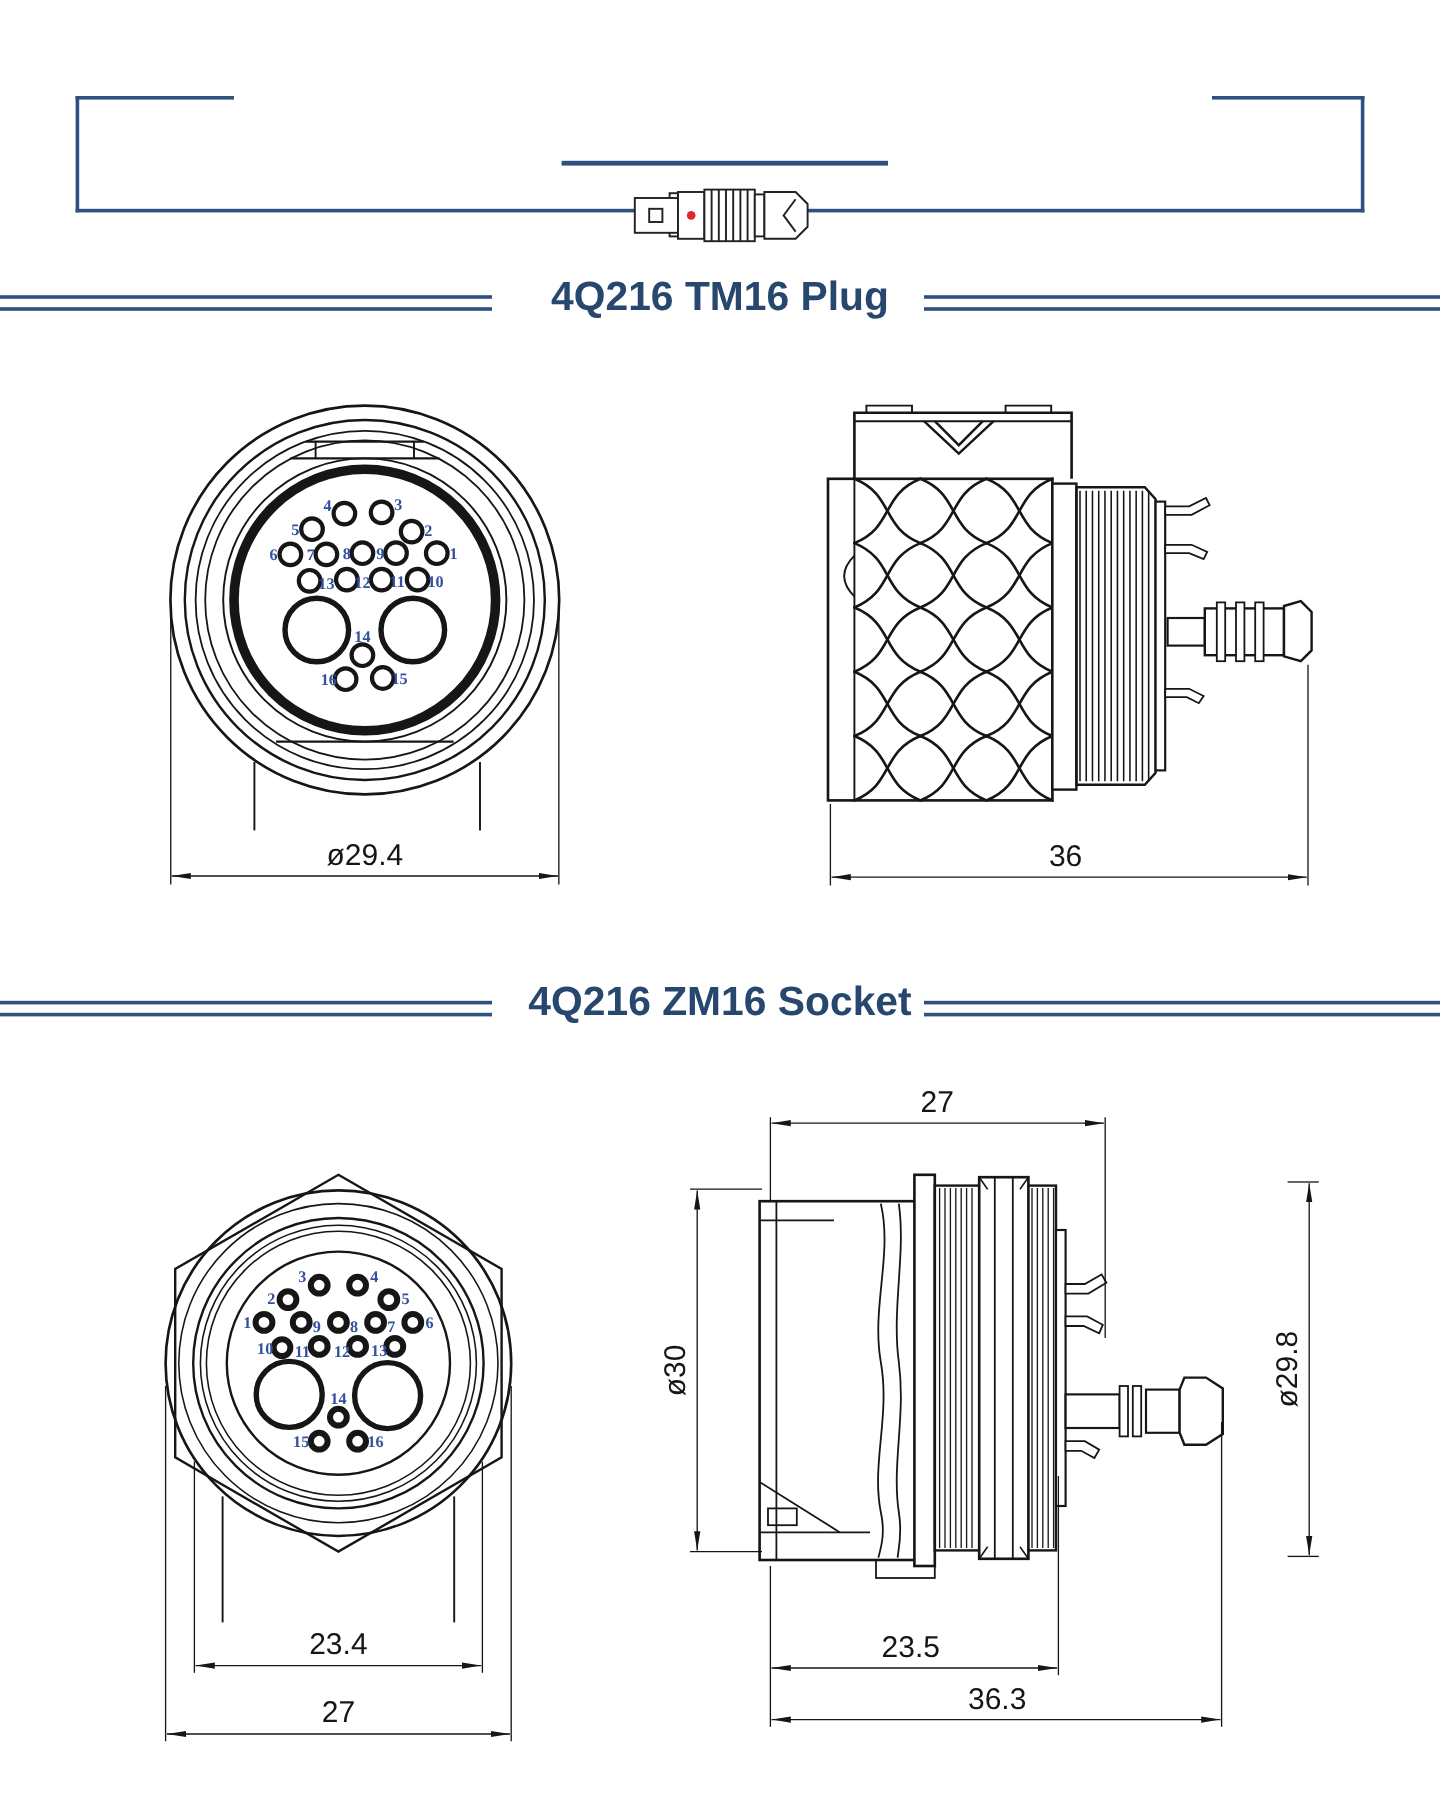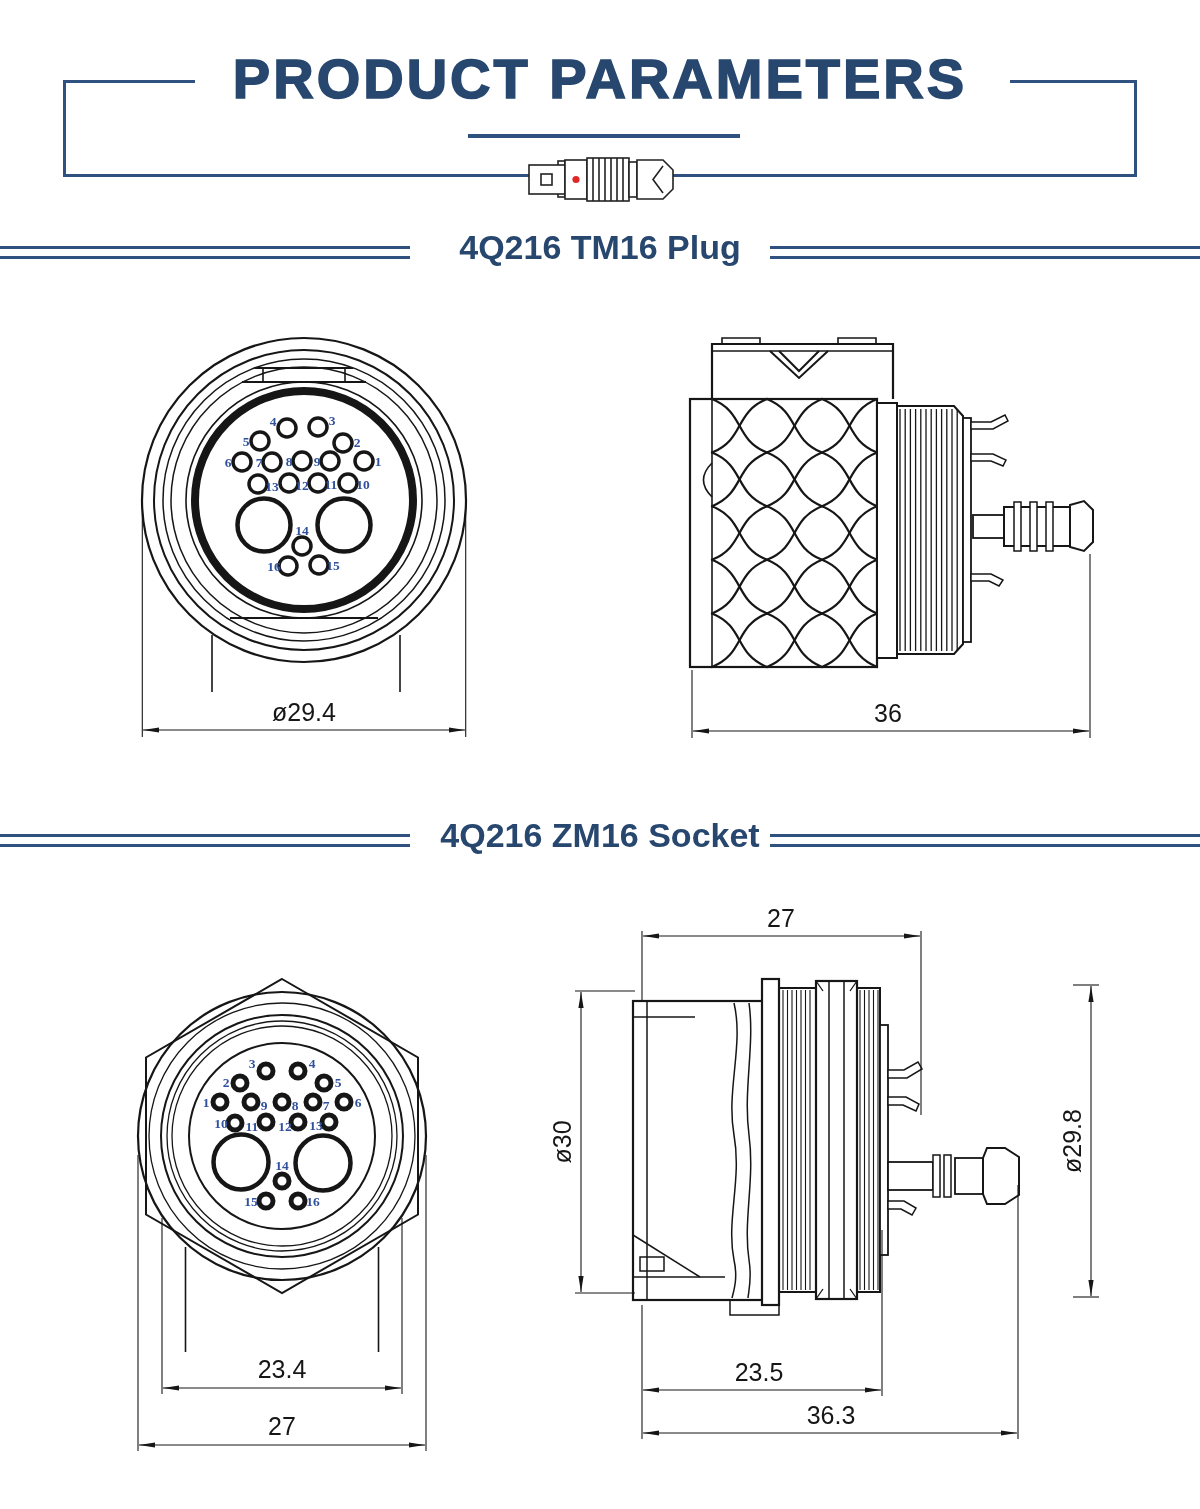--- a/index.html
+++ b/index.html
@@ -30,21 +30,20 @@
 </head>
 <body>
 
 <div class="page">
 
   <div class="abs hline" style="left:63px;top:80px;width:132px;"></div>
   <div class="abs hline" style="left:1010px;top:80px;width:127px;"></div>
   <div class="abs vline" style="left:63px;top:80px;height:97px;"></div>
   <div class="abs vline" style="left:1134px;top:80px;height:97px;"></div>
   <div class="abs hline" style="left:63px;top:174px;width:1074px;"></div>
-  <div class="abs hero-title">PRODUCT PARAMETERS</div>
   <div class="abs hero-underline"></div>
 
   <svg class="abs" style="left:525px;top:156px;" width="155" height="50" viewBox="0 0 155 50">
     <g stroke="#222" stroke-width="1.6">
       <rect x="33" y="5" width="7" height="5" fill="#fff"></rect>
       <rect x="33" y="36" width="7" height="5" fill="#fff"></rect>
       <rect x="4" y="9" width="36" height="29" fill="#fff"></rect>
       <rect x="16" y="18" width="11" height="11" fill="#fff"></rect>
       <rect x="40" y="4" width="22" height="39" fill="#fff"></rect>
       <rect x="62" y="2" width="42" height="43" fill="#fff"></rect>

